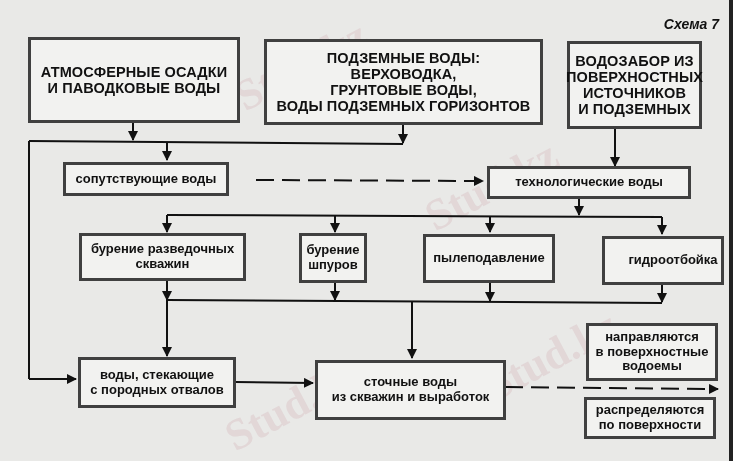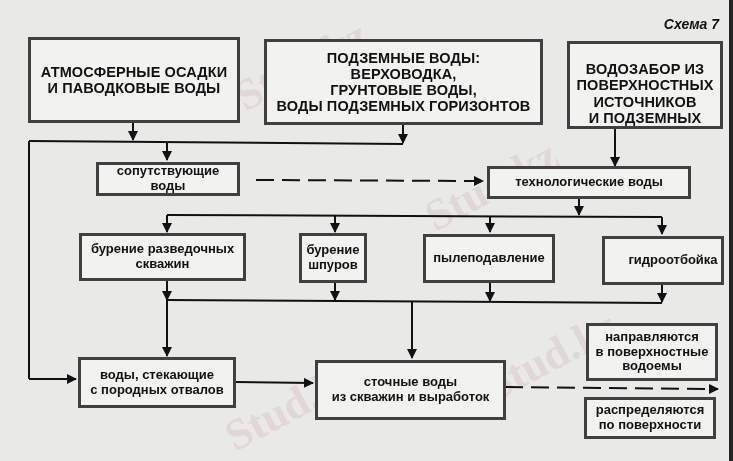--- a/index.html
+++ b/index.html
@@ -98,30 +98,30 @@
 
   <div class="box caps" style="left:264px;top:39px;width:279px;height:86px;">
     <div>
       <span>ПОДЗЕМНЫЕ ВОДЫ:</span>
       <span>ВЕРХОВОДКА,</span>
       <span>ГРУНТОВЫЕ ВОДЫ,</span>
       <span>ВОДЫ ПОДЗЕМНЫХ ГОРИЗОНТОВ</span>
     </div>
   </div>
 
-  <div class="box caps" style="left:567px;top:41px;width:156px;height:88px;align-items:flex-end;">
+  <div class="box caps" style="left:567px;top:41px;width:135px;height:88px;">
     <div>
       <span>ВОДОЗАБОР ИЗ</span>
       <span>ПОВЕРХНОСТНЫХ</span>
       <span>ИСТОЧНИКОВ</span>
       <span>И ПОДЗЕМНЫХ</span>
     </div>
   </div>
 
-  <div class="box low" style="left:96px;top:162px;width:144px;height:34px;">
+  <div class="box low" style="left:63px;top:162px;width:166px;height:34px;">
     <span>сопутствующие воды</span>
   </div>
 
   <div class="box low" style="left:487px;top:166px;width:204px;height:33px;">
     <span>технологические воды</span>
   </div>
 
   <div class="box low" style="left:79px;top:233px;width:167px;height:48px;font-weight:bold;">
     <div>
       <span>бурение разведочных</span>

